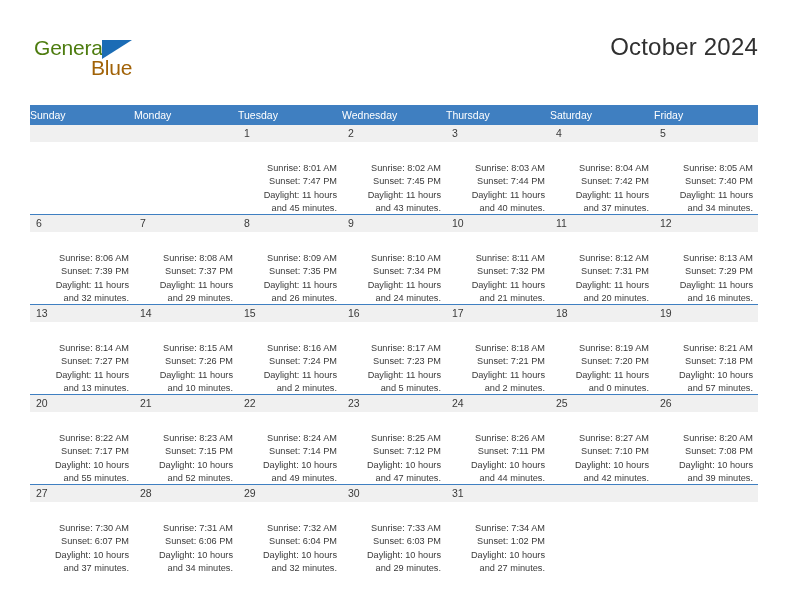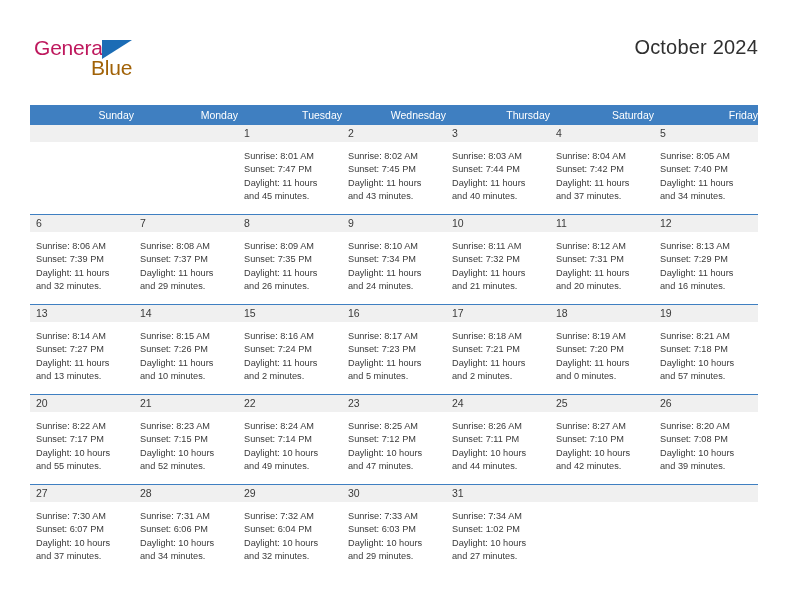--- a/index.html
+++ b/index.html
@@ -32,21 +32,21 @@
     left: 34px;
     top: 36px;
     width: 140px;
     height: 46px;
   }
   .logo-general {
     position: absolute;
     left: 0; top: 0;
     font-size: 21px;
     letter-spacing: -0.2px;
-    color: #be185d;
+    color: #4d7c0f;
     font-family: "Liberation Sans", sans-serif;
   }
   .logo-triangle {
     position: absolute;
     left: 68px;
     top: 4px;
     width: 0; height: 0;
     border-left: 30px solid #1b6cb5;
     border-bottom: 19px solid transparent;
   }
@@ -60,21 +60,21 @@
     font-family: "Liberation Sans", sans-serif;
   }
 
   .title-block {
     position: absolute;
     right: 34px;
     top: 30px;
     text-align: right;
   }
   .cal-title {
-    font-size: 20px;
+    font-size: 24px;
     font-weight: normal;
     color: #303030;
     line-height: 34px;
     letter-spacing: 0.2px;
   }
   .cal-subtitle {
     font-size: 13.5px;
     color: #303030;
     line-height: 20px;
     margin-top: 6px;
@@ -93,24 +93,22 @@
     display: flex;
     width: 728px;
     height: 20px;
     background: #3f7fc1;
   }
   .dow {
     flex: 1 1 0;
     color: #ffffff;
     font-size: 10.5px;
     line-height: 20px;
-    padding-left: 6px;
     white-space: nowrap;
     overflow: hidden;
-    text-align: right;
   }
 
   .week {
     width: 728px;
     border-top: 1px solid #3f7fc1;
   }
   .week:first-of-type {
     border-top: none;
   }
   .week-inner {
@@ -130,21 +128,22 @@
     color: #3a3a3a;
     font-size: 10.5px;
     line-height: 17px;
     padding-left: 6px;
   }
   .day-cell.empty .day-num {
     background: #f0f0f0;
     color: transparent;
   }
   .day-lines {
-    padding: 8px 5px 0 6px;
+    padding: 20px 5px 0 6px;
+    text-align: right;
   }
   .day-line {
     font-size: 9.2px;
     line-height: 13.4px;
     color: #3a3a3a;
     white-space: nowrap;
   }
 </style>
 </head>
 <body>

